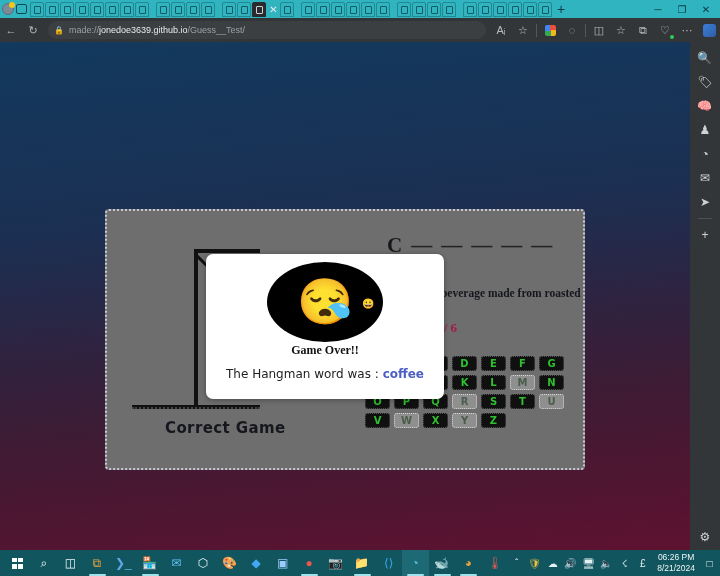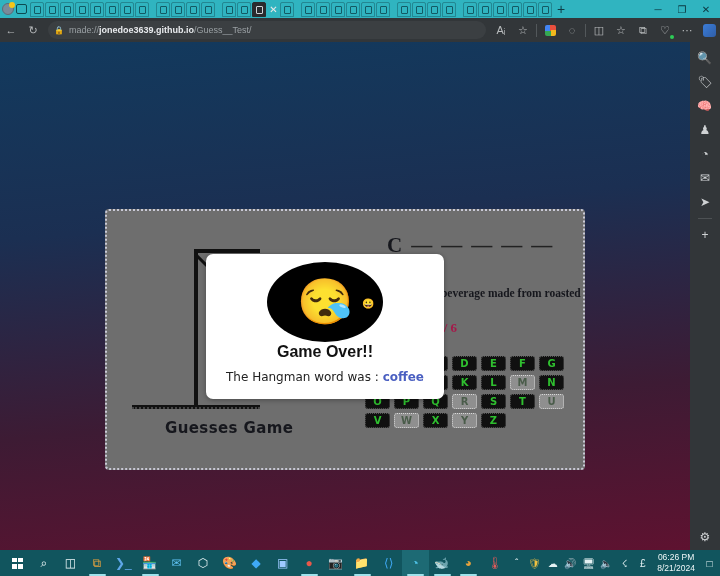--- a/index.html
+++ b/index.html
@@ -63,21 +63,21 @@
     width:22px; height:22px; display:flex; align-items:center; justify-content:center;
     color:#b9bcbe; font-size:11px; flex:0 0 auto;
   }
   .omnibox {
     flex:1; height:18px; background:#3b3f42; border-radius:9px;
     display:flex; align-items:center; padding:0 6px; margin:0 4px; min-width:0;
     overflow:hidden;
   }
   .lock { font-size:8px; color:#c8cbcd; margin-right:5px; }
   .urltext { font-size:9px; color:#9aa0a4; white-space:nowrap; overflow:hidden; }
-  .urltext b { color:#e8eaed; font-weight:bold; }
+  .urltext b { color:#e8eaed; font-weight:normal; }
   .dot-ext { width:11px;height:11px;border-radius:2px;
     background:conic-gradient(#e94f3d 0 25%, #f3b81d 0 50%, #34a853 0 75%, #4285f4 0 100%); }
   .copilot-ic {
     width:13px;height:13px;border-radius:3px;
     background:linear-gradient(135deg,#3b7dd8,#2f5ea8);
   }
   .greendot { position:relative; }
   .greendot::after{content:"";position:absolute;right:2px;bottom:2px;width:4px;height:4px;
     border-radius:50%;background:#2ecc57;}
   .tdiv { width:1px;height:13px;background:#53585b;margin:0 2px; }
@@ -169,22 +169,22 @@
     padding-top:6px;
   }
   .emojiwrap {
     width:116px; height:80px; background:#000; border-radius:50%;
     display:flex; align-items:center; justify-content:center; position:relative;
     margin-top:2px;
   }
   .face { font-size:45px; line-height:1; margin-top:-2px; }
   .minismile { position:absolute; right:8px; top:36px; font-size:10px; }
   .mo-title {
-    font-size:16px; font-weight:bold; color:#111; margin-top:1px;
-    font-family:Liberation Sans, sans-serif;
+    font-size:12px; font-weight:bold; color:#111; margin-top:1px;
+    font-family:Liberation Serif, serif;
   }
   .mo-sub {
     font-size:12px; color:#222; margin-top:9px;
     font-family:"DejaVu Sans", sans-serif;
   }
   .mo-sub .word { color:#4a5fc1; font-weight:bold; }
 
   
   .sidebar {
     position:absolute; right:0; top:42px; width:30px; height:508px;
@@ -375,21 +375,21 @@
 
     <div class="gamecard">
 
       <div class="gleft">
         <div class="gallows">
           <div class="g-beam"></div>
           <div class="g-pole"></div>
           <div class="g-brace"></div>
           <div class="g-base"></div>
         </div>
-        <div class="gtitle">Guesses Game</div>
+        <div class="gtitle">Correct Game</div>
       </div>
 
       <div class="gright">
         <div class="wordline" id="word-host">
             <span class="wl">C</span>
             <span class="wl blank">—</span>
             <span class="wl blank">—</span>
             <span class="wl blank">—</span>
             <span class="wl blank">—</span>
             <span class="wl blank">—</span>

